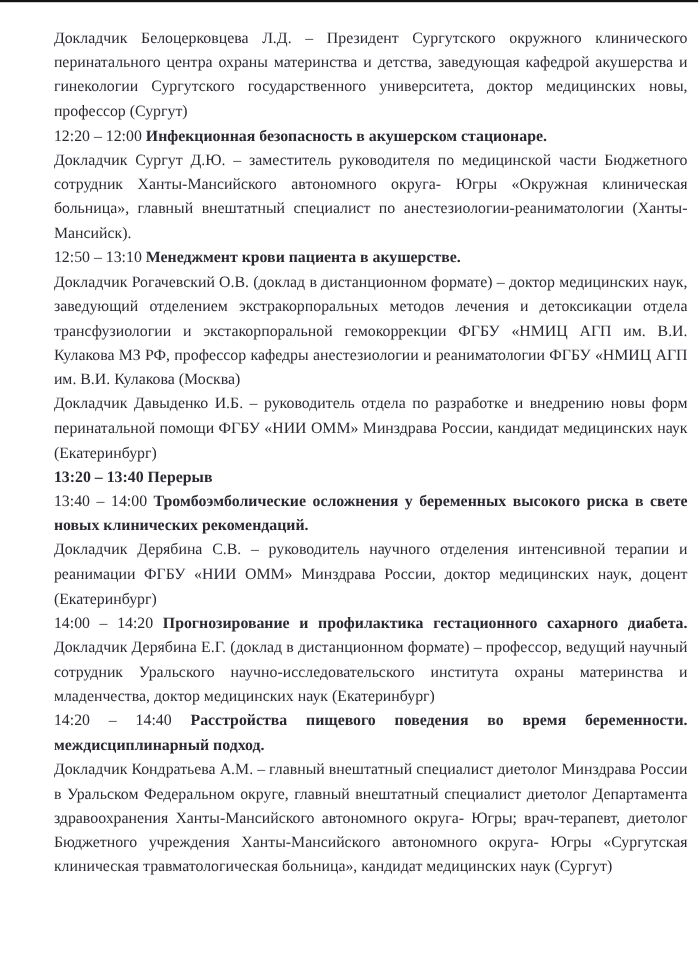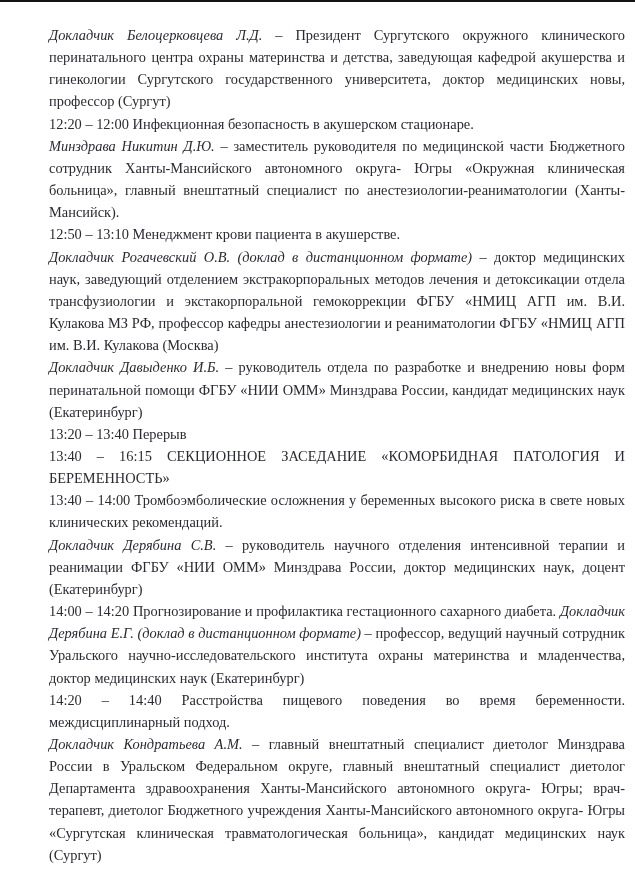--- a/index.html
+++ b/index.html
@@ -32,36 +32,35 @@
     font-size: 14.4px;
     line-height: 22.15px;
     text-align: justify;
     text-justify: inter-word;
   }
   p.para {
     margin: 0;
     padding: 0;
   }
   .run { white-space: pre-wrap; }
-  .run.italic { font-style: italic; }
-  .run.bold { font-weight: normal; }
+  .run.italic { }
+  .run.bold { font-weight: bold; }
 </style>
 </head>
 <body>
 
 <div class="page">
   <div class="top-rule"></div>
   <div class="content">
       <p class="para"><span class="run italic">Докладчик Белоцерковцева Л.Д.</span><span class="run regular"> – Президент Сургутского окружного клинического перинатального центра охраны материнства и детства, заведующая кафедрой акушерства и гинекологии Сургутского государственного университета, доктор медицинских новы, профессор (Сургут)</span></p>
       <p class="para"><span class="run regular">12:20 – 12:00 </span><span class="run bold">Инфекционная безопасность в акушерском стационаре.</span></p>
-      <p class="para"><span class="run italic">Минздрава Никитин Д.Ю.</span><span class="run regular"> – заместитель руководителя по медицинской части Бюджетного сотрудник Ханты-Мансийского автономного округа- Югры «Окружная клиническая больница», главный внештатный специалист по анестезиологии-реаниматологии (Ханты-Мансийск).</span></p>
+      <p class="para"><span class="run italic">Докладчик Сургут Д.Ю.</span><span class="run regular"> – заместитель руководителя по медицинской части Бюджетного сотрудник Ханты-Мансийского автономного округа- Югры «Окружная клиническая больница», главный внештатный специалист по анестезиологии-реаниматологии (Ханты-Мансийск).</span></p>
       <p class="para"><span class="run regular">12:50 – 13:10 </span><span class="run bold">Менеджмент крови пациента в акушерстве.</span></p>
       <p class="para"><span class="run italic">Докладчик Рогачевский О.В. (доклад в дистанционном формате)</span><span class="run regular"> – доктор медицинских наук, заведующий отделением экстракорпоральных методов лечения и детоксикации отдела трансфузиологии и экстакорпоральной гемокоррекции ФГБУ «НМИЦ АГП им. В.И. Кулакова МЗ РФ, профессор кафедры анестезиологии и реаниматологии ФГБУ «НМИЦ АГП им. В.И. Кулакова (Москва)</span></p>
       <p class="para"><span class="run italic">Докладчик Давыденко И.Б.</span><span class="run regular"> – руководитель отдела по разработке и внедрению новы форм перинатальной помощи ФГБУ «НИИ ОММ» Минздрава России, кандидат медицинских наук (Екатеринбург)</span></p>
       <p class="para"><span class="run bold">13:20 – 13:40 Перерыв</span></p>
-      <p class="para"><span class="run regular">13:40 – 16:15 </span><span class="run bold">СЕКЦИОННОЕ ЗАСЕДАНИЕ «КОМОРБИДНАЯ ПАТОЛОГИЯ И БЕРЕМЕННОСТЬ»</span></p>
       <p class="para"><span class="run regular">13:40 – 14:00 </span><span class="run bold">Тромбоэмболические осложнения у беременных высокого риска в свете новых клинических рекомендаций.</span></p>
       <p class="para"><span class="run italic">Докладчик Дерябина С.В.</span><span class="run regular"> – руководитель научного отделения интенсивной терапии и реанимации ФГБУ «НИИ ОММ» Минздрава России, доктор медицинских наук, доцент (Екатеринбург)</span></p>
       <p class="para"><span class="run regular">14:00 – 14:20 </span><span class="run bold">Прогнозирование и профилактика гестационного сахарного диабета.</span><span class="run italic"> Докладчик Дерябина Е.Г. (доклад в дистанционном формате)</span><span class="run regular"> – профессор, ведущий научный сотрудник Уральского научно-исследовательского института охраны материнства и младенчества, доктор медицинских наук (Екатеринбург)</span></p>
       <p class="para"><span class="run regular">14:20 – 14:40 </span><span class="run bold">Расстройства пищевого поведения во время беременности. междисциплинарный подход.</span></p>
       <p class="para"><span class="run italic">Докладчик Кондратьева А.М.</span><span class="run regular"> – главный внештатный специалист диетолог Минздрава России в Уральском Федеральном округе, главный внештатный специалист диетолог Департамента здравоохранения Ханты-Мансийского автономного округа- Югры; врач-терапевт, диетолог Бюджетного учреждения Ханты-Мансийского автономного округа- Югры «Сургутская клиническая травматологическая больница», кандидат медицинских наук (Сургут)</span></p>
     </div>
 </div>
 
 </body></html>

